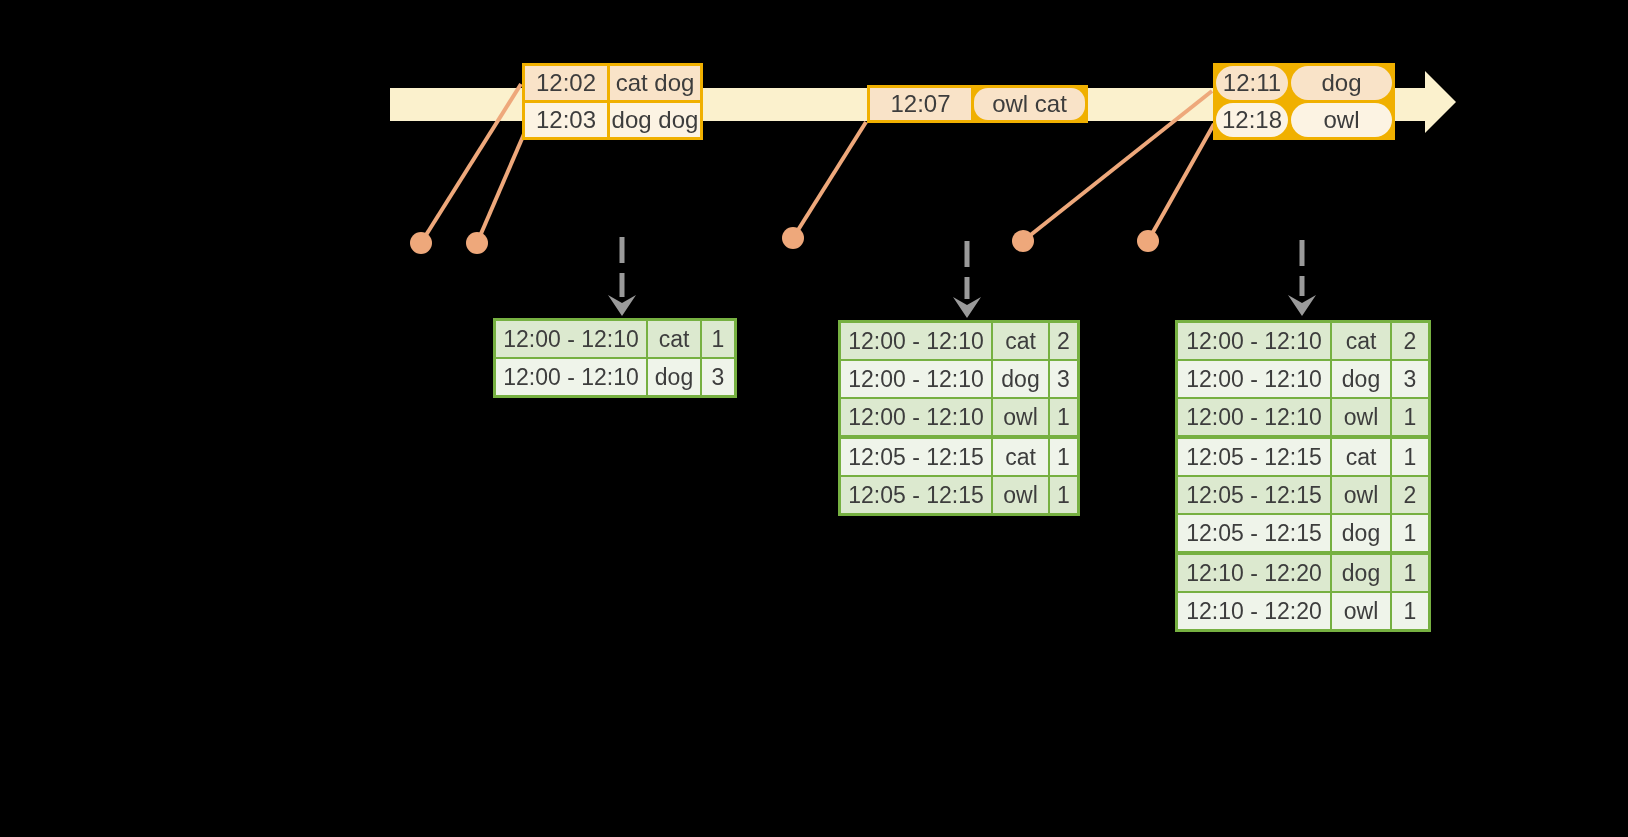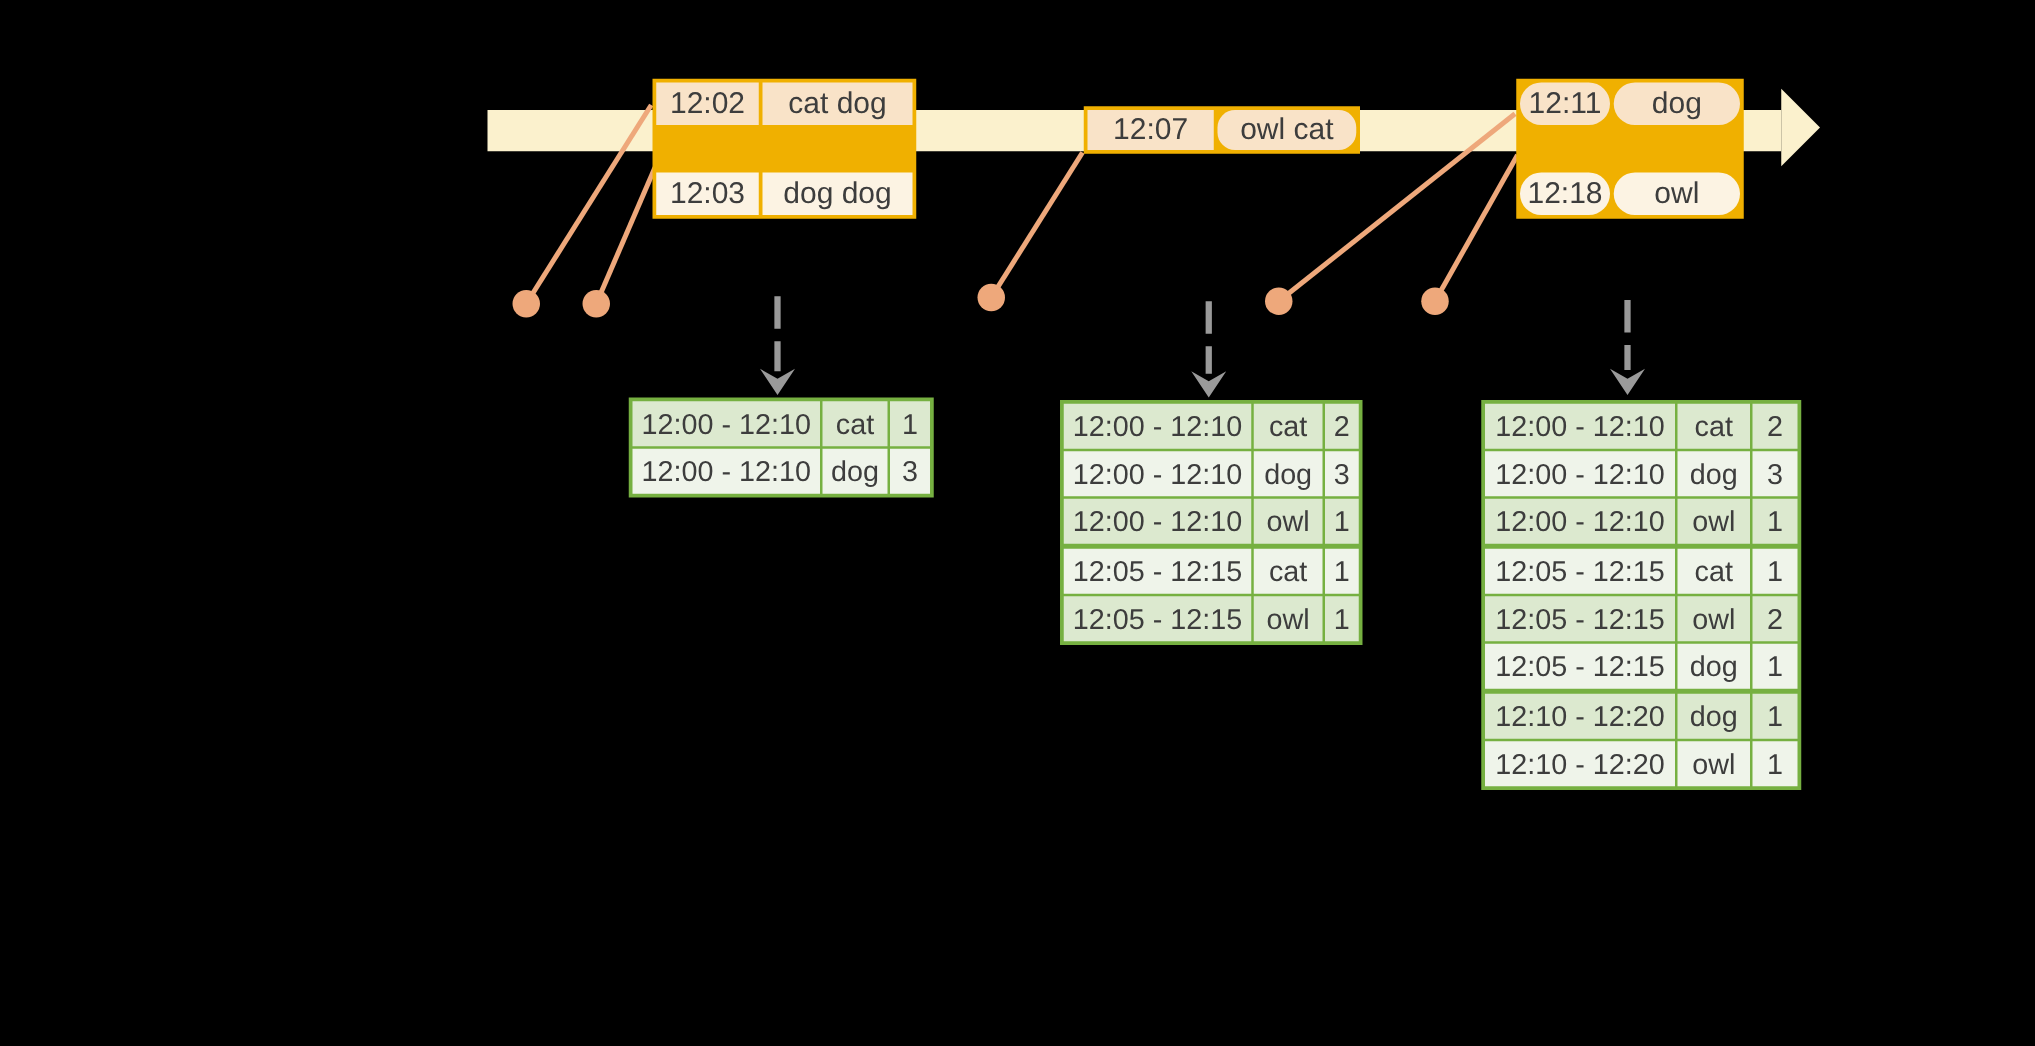--- a/index.html
+++ b/index.html
@@ -36,31 +36,30 @@
     position:absolute;z-index:2;
     display:flex;flex-direction:column;gap:3px;padding:3px;
     background:var(--event-border);
   }
   .etable .row{display:flex;gap:3px;}
   .etable .cell{
     display:flex;align-items:center;justify-content:center;
     font-size:24px;color:var(--text);white-space:nowrap;
   }
   .etable .row.peach .cell{background:var(--event-row-peach);}
-  .etable .row.cream .cell{background:var(--event-row-cream);margin-top:35px;}
-  #et0{left:522px;top:63px;}  #et0 .cell{height:34px;} #et0 .c-time{width:82px;} #et0 .c-words{width:120px;}
+  .etable .row.cream .cell{background:var(--event-row-cream);}
+  #et0{left:522px;top:63px;}  #et0 .cell{height:34px;} #et0 .c-time{width:82px;} #et0 .c-words{width:90px;}
   #et1{left:867px;top:85px;}  #et1 .cell{height:32px;} #et1 .c-time{width:101px;} #et1 .c-words{width:111px;border-radius:14px;}
   #et2{left:1213px;top:63px;} #et2 .cell{height:34px;border-radius:17px;} #et2 .c-time{width:72px;} #et2 .c-words{width:101px;}
 
   
   .rtable{
     position:absolute;z-index:2;
     display:flex;flex-direction:column;gap:2px;padding:3px;
     background:var(--result-border);
-    margin-left:10px;
   }
   .rtable .row{display:flex;gap:2px;}
   .rtable .row.group-start{margin-top:2px;}
   .rtable .cell{
     height:36px;display:flex;align-items:center;justify-content:center;
     font-size:23px;color:var(--text);white-space:nowrap;
   }
   .rtable .row.dark .cell{background:var(--result-row-dark);}
   .rtable .row.light .cell{background:var(--result-row-light);}
   #rt0{left:493px;top:318px;}  #rt0 .c-window{width:150px;} #rt0 .c-word{width:52px;} #rt0 .c-count{width:32px;}

